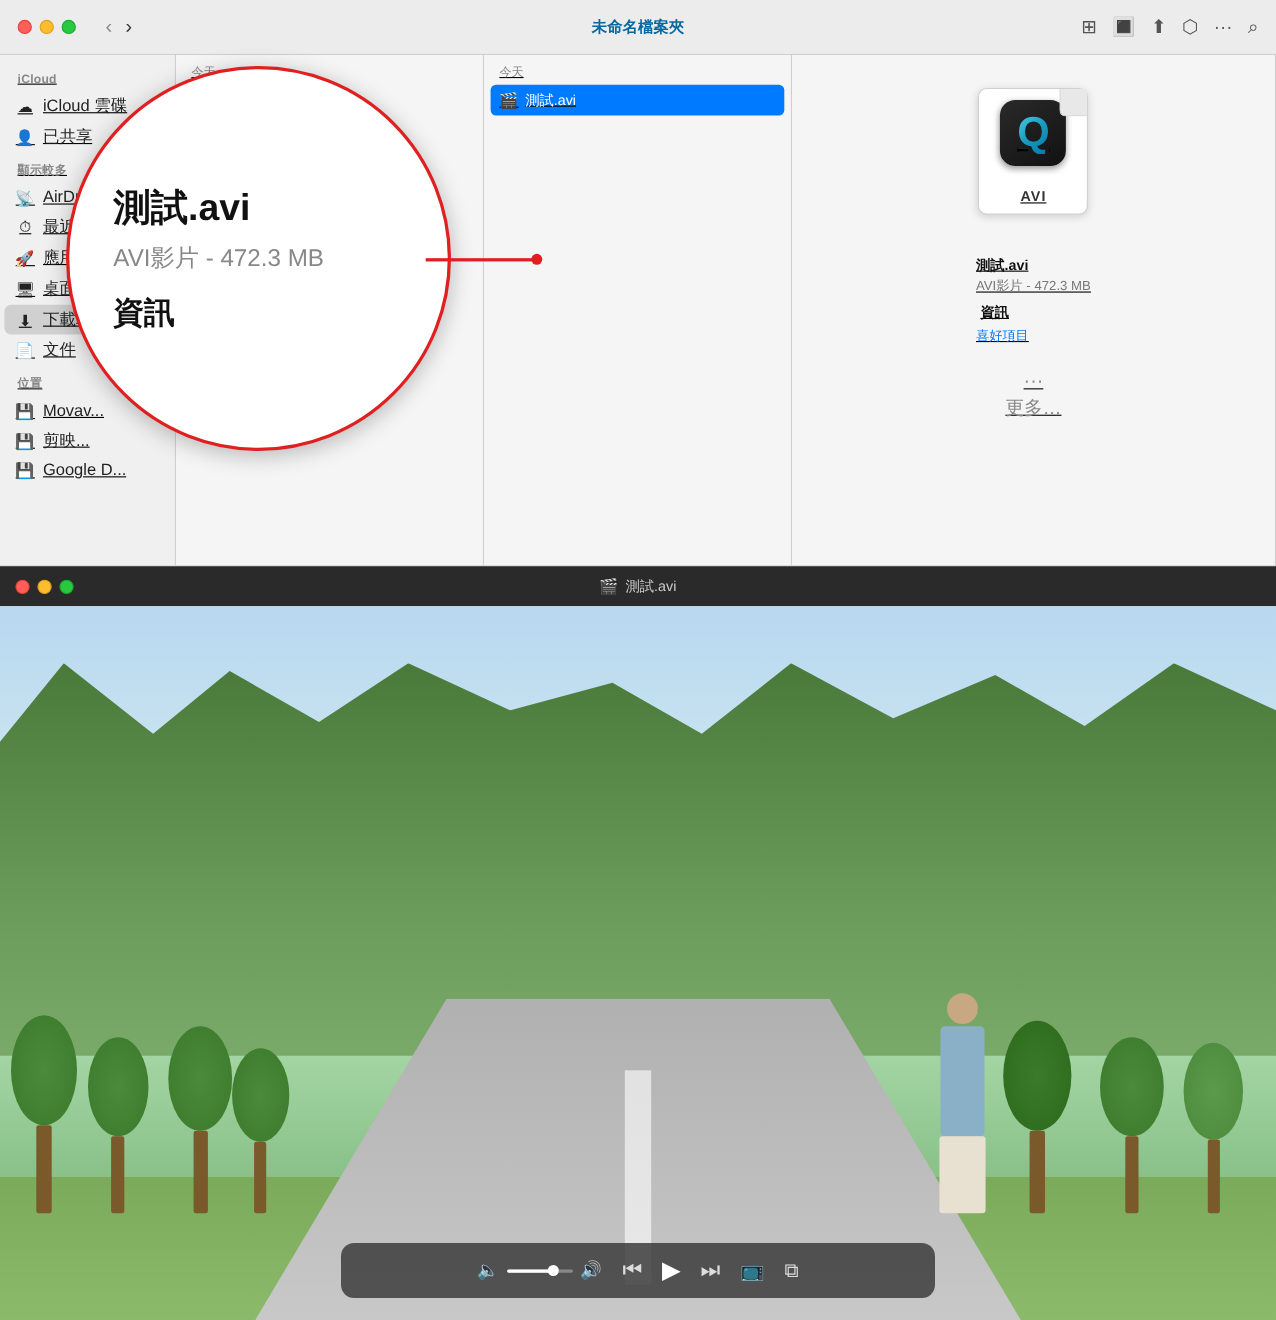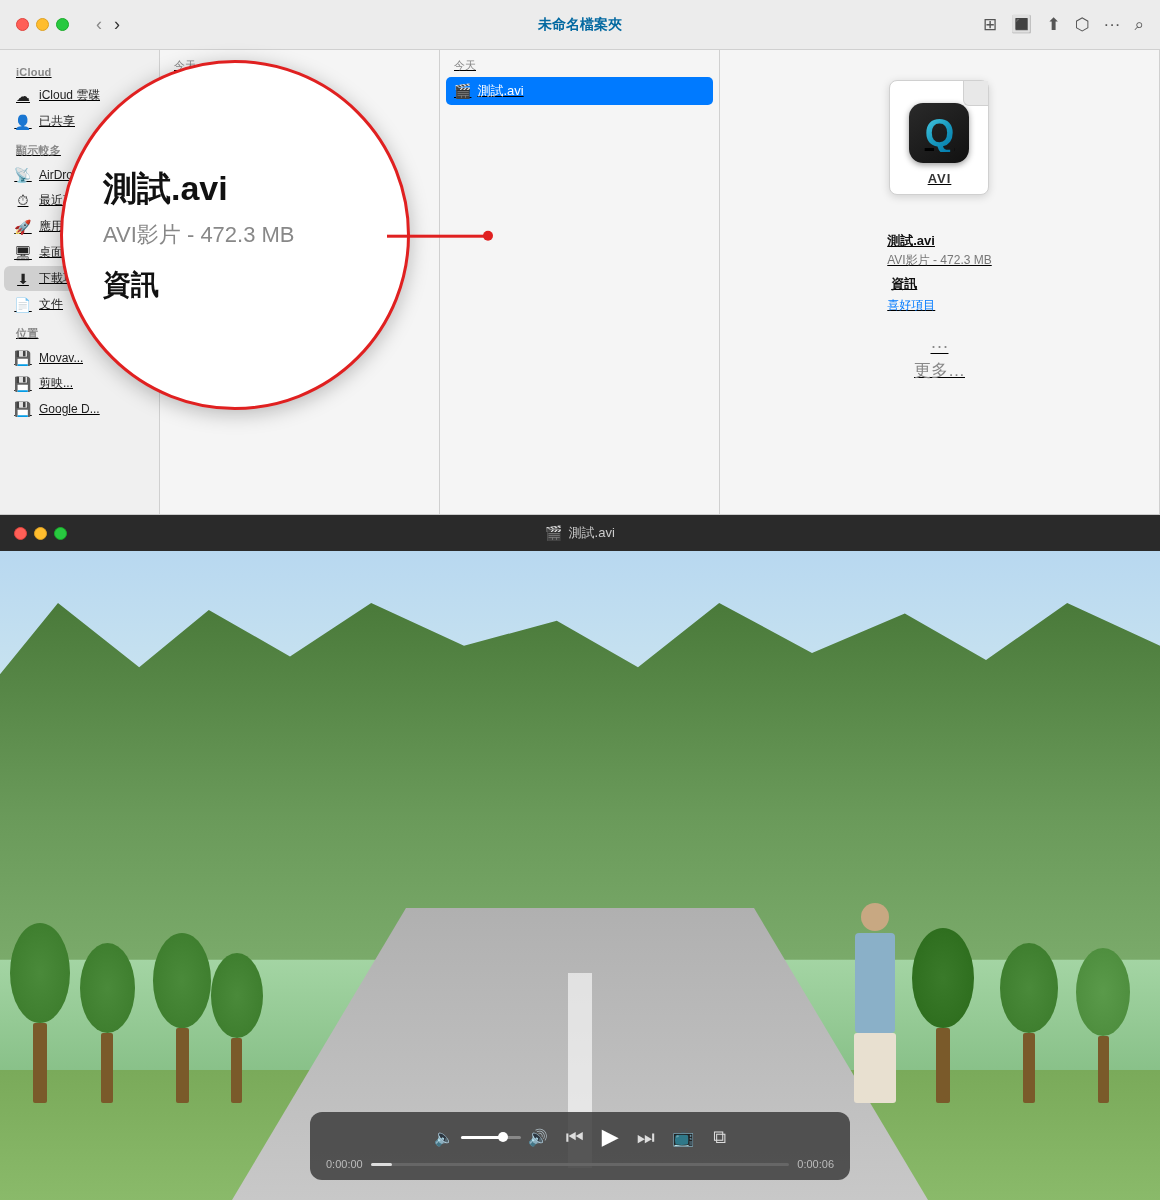--- a/index.html
+++ b/index.html
@@ -133,21 +133,21 @@
       font-size: 14px;
       width: 18px;
       text-align: center;
       flex-shrink: 0;
     }
 
     .sidebar-label {
       white-space: nowrap;
       overflow: hidden;
       text-overflow: ellipsis;
-      font-size: 12px;
+      font-size: 15px;
     }
 
     
     .columns-area {
       display: flex;
       flex: 1;
       overflow: hidden;
     }
 
     .col {
@@ -250,21 +250,21 @@
       background: linear-gradient(135deg, #4dd0e8, #1a9bbf, #0077aa);
       -webkit-background-clip: text;
       -webkit-text-fill-color: transparent;
       line-height: 1;
     }
 
     .file-type-label {
       font-size: 13px;
       font-weight: 700;
       color: #333;
-      margin-top: 4px;
+      margin-top: 16px;
       letter-spacing: 1px;
     }
 
     .preview-filename {
       font-size: 13px;
       font-weight: 600;
       color: #111;
       margin-top: 10px;
     }
 
@@ -860,22 +860,15 @@
         <button class="ctrl-btn play-btn">▶</button>
 
         <button class="ctrl-btn" style="font-size:20px;">⏭</button>
 
         <div class="ctrl-icon-group">
           <button class="ctrl-btn" style="font-size:18px;">📺</button>
           <button class="ctrl-btn" style="font-size:18px;">⧉</button>
         </div>
       </div>
 
-      <div class="progress-row">
-        <span class="time-label">0:00:00</span>
-        <div class="progress-bar">
-          <div class="progress-fill" style="width:5%;"></div>
-        </div>
-        <span class="time-label">0:00:06</span>
-      </div>
     </div>
   </div>
 </div>
 
 </body></html>

